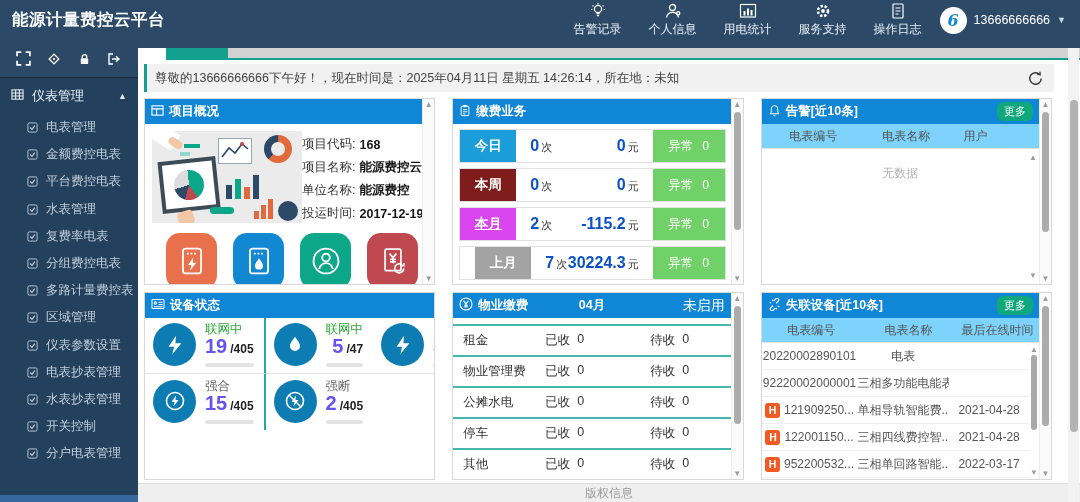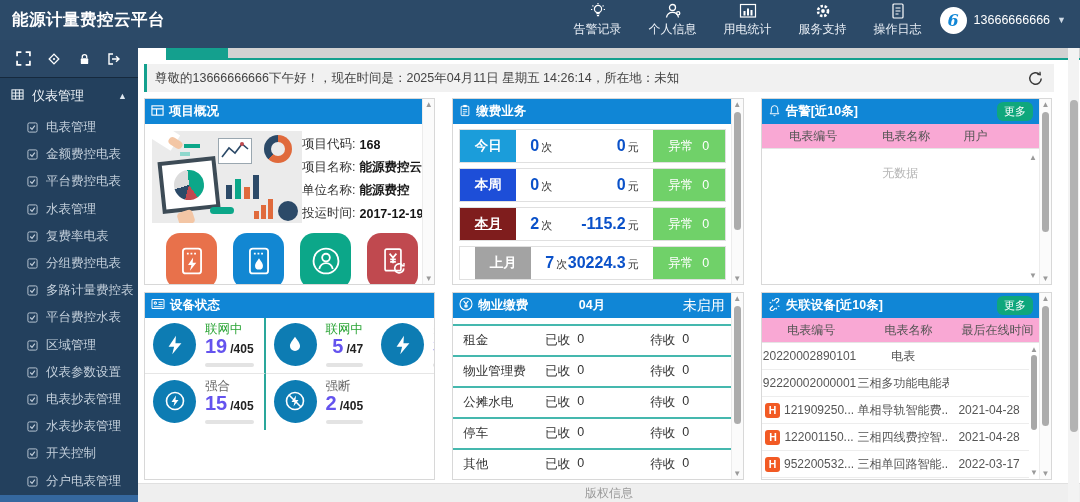--- a/index.html
+++ b/index.html
@@ -84,21 +84,21 @@
   
   .pay-body { flex:1; padding:5px 5px 0 6px; }
   .pay-row { height:34px; border:1px solid #e0e0e0; display:flex; align-items:stretch; margin-bottom:5px; }
   .pay-label { width:56px; color:#fff; font-weight:bold; font-size:13.5px; display:flex; align-items:center; justify-content:center; }
   .pay-mid { flex:1; display:flex; align-items:center; justify-content:space-between; padding:0 14px; }
   .pv { font-size:16px; font-weight:bold; color:#0a51c9; }
   .pu { font-size:11px; color:#333; margin-left:2px; font-weight:normal; }
   .pay-abn { width:72px; background:#70d169; color:#fff; font-size:12.5px; display:flex; align-items:center; justify-content:center; gap:9px; }
 
   
-  .thead { display:flex; background:#f9a8d4; height:25px; min-height:25px; align-items:center; font-size:12px; color:#555; border-bottom:1px solid #e5e5e5; }
+  .thead { display:flex; background:#7dd3fc; height:25px; min-height:25px; align-items:center; font-size:12px; color:#555; border-bottom:1px solid #e5e5e5; }
   .thead span { text-align:center; }
   .tbody { flex:1; position:relative; }
   .nodata { text-align:center; color:#b5b5b5; font-size:12px; padding-top:16px; }
   .inner-up { position:absolute; right:2px; top:4px; }
   .inner-dn { position:absolute; right:2px; bottom:4px; }
 
   .al-c1 { flex:1.3; } .al-c2 { flex:1.05; } .al-c3 { flex:.7; } .al-c4 { flex:.45; }
 
   .orow { height:27px; display:flex; align-items:center; border-bottom:1px solid #ededed; font-size:12px; color:#555; cursor:pointer; }
   .of-c1 { flex:1.2; display:flex; align-items:center; justify-content:center; gap:4px; min-width:0; }
@@ -273,27 +273,20 @@
           <path d="M3.5 6l2 2 3-4" stroke-width="1.3"></path>
         </svg>
         <span>分组费控电表</span>
       </div>
     <div class="sb-item">
         <svg width="11" height="11" viewBox="0 0 12 12" fill="none" stroke="#c3cfdb">
           <rect x="1" y="1" width="10" height="10" rx="1.5"></rect>
           <path d="M3.5 6l2 2 3-4" stroke-width="1.3"></path>
         </svg>
         <span>多路计量费控表</span>
-      </div>
-    <div class="sb-item">
-        <svg width="11" height="11" viewBox="0 0 12 12" fill="none" stroke="#c3cfdb">
-          <rect x="1" y="1" width="10" height="10" rx="1.5"></rect>
-          <path d="M3.5 6l2 2 3-4" stroke-width="1.3"></path>
-        </svg>
-        <span>平台费控水表</span>
       </div>
     <div class="sb-item">
         <svg width="11" height="11" viewBox="0 0 12 12" fill="none" stroke="#c3cfdb">
           <rect x="1" y="1" width="10" height="10" rx="1.5"></rect>
           <path d="M3.5 6l2 2 3-4" stroke-width="1.3"></path>
         </svg>
         <span>区域管理</span>
       </div>
     <div class="sb-item">
         <svg width="11" height="11" viewBox="0 0 12 12" fill="none" stroke="#c3cfdb">
@@ -466,32 +459,32 @@
               <div class="pay-mid">
                   <span><span class="pv">0</span><span class="pu">次</span></span>
                   <span><span class="pv">0</span><span class="pu">元</span></span>
                 </div>
               <div class="pay-abn">
                   <span>异常</span>
                   <span>0</span>
                 </div>
             </div>
             <div class="pay-row">
-              <div class="pay-label" style="background-color: #1d4ed8;">本周</div>
+              <div class="pay-label" style="background-color: #7f1d1d;">本周</div>
               <div class="pay-mid">
                   <span><span class="pv">0</span><span class="pu">次</span></span>
                   <span><span class="pv">0</span><span class="pu">元</span></span>
                 </div>
               <div class="pay-abn">
                   <span>异常</span>
                   <span>0</span>
                 </div>
             </div>
             <div class="pay-row">
-              <div class="pay-label" style="background-color: #7f1d1d; text-decoration: underline;">本月</div>
+              <div class="pay-label" style="background-color: #d946ef; text-decoration: underline;">本月</div>
               <div class="pay-mid">
                   <span><span class="pv">2</span><span class="pu">次</span></span>
                   <span><span class="pv">-115.2</span><span class="pu">元</span></span>
                 </div>
               <div class="pay-abn">
                   <span>异常</span>
                   <span>0</span>
                 </div>
             </div>
             <div class="pay-row">

